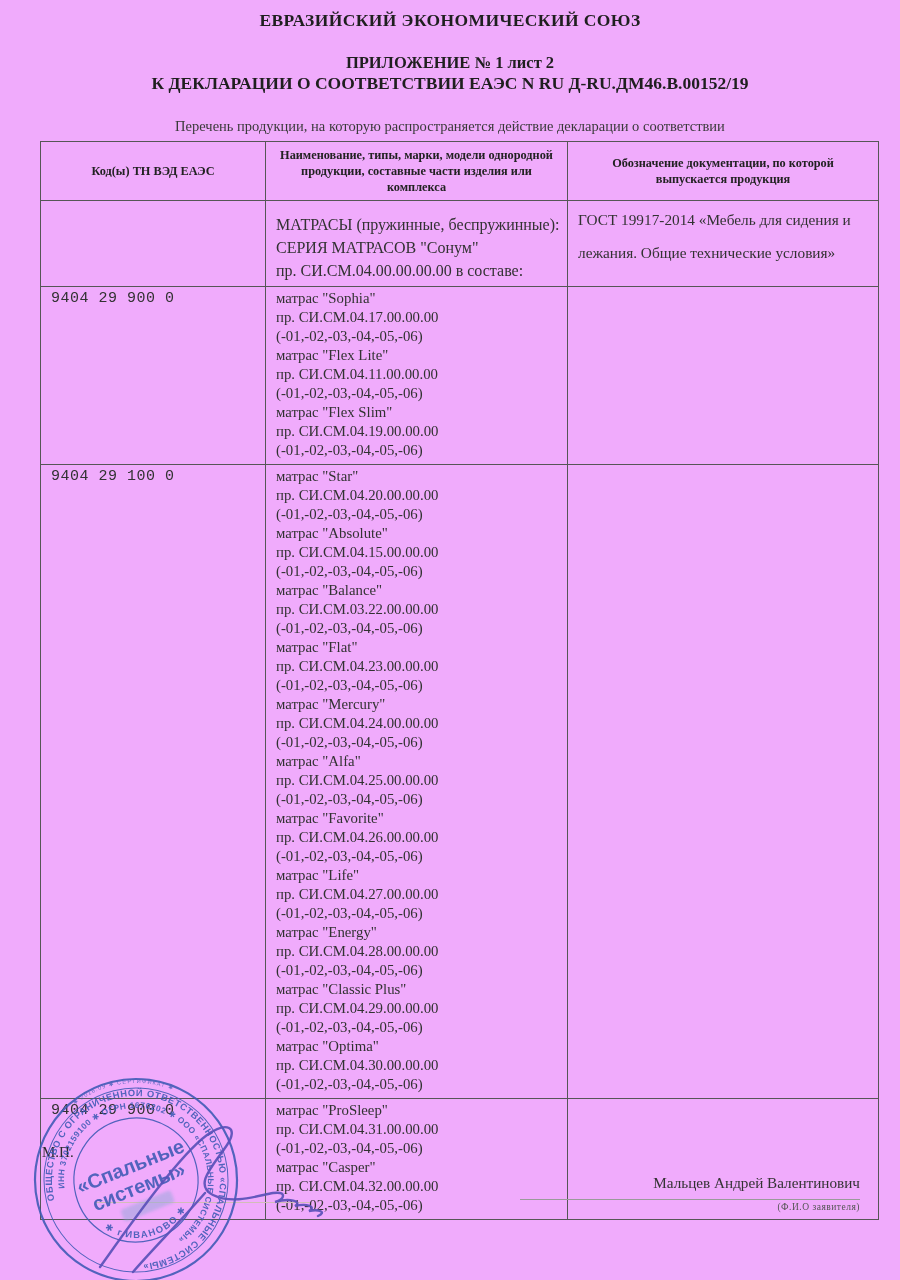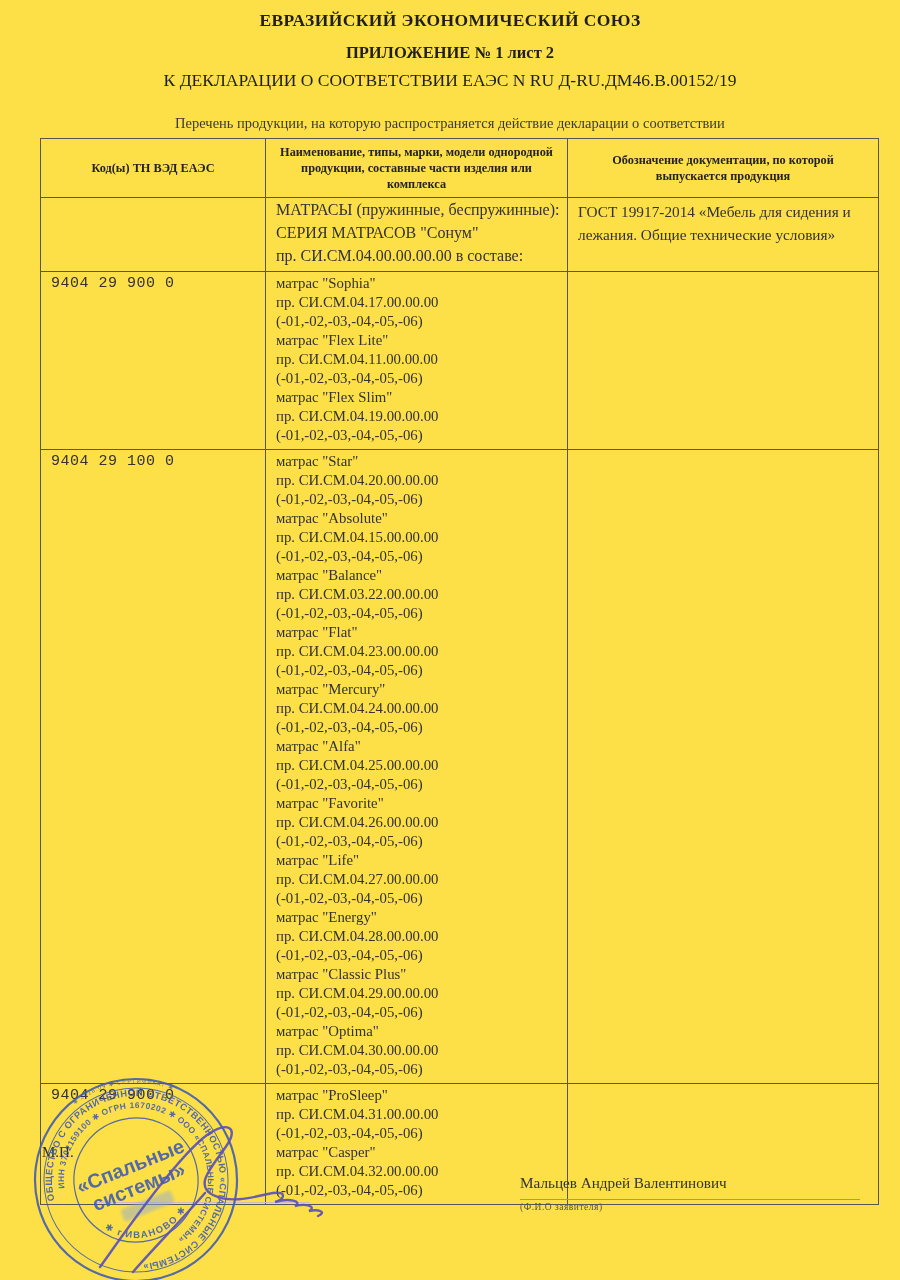--- a/index.html
+++ b/index.html
@@ -1,50 +1,50 @@
 <!DOCTYPE html>
 <html style="--ink: #3d5ab5; --sig: #5a50b8;"><head>
 <meta charset="utf-8">
 <style>
   :root{ --ink:#3d5ab5; --sig:#5a50b8; }
   html,body{ margin:0; padding:0; background:#888; }
   .page{
     position:relative; width:900px; height:1280px; margin:0 auto;
-    background:#fde047; overflow:hidden;
+    background:#f0abfc; overflow:hidden;
     font-family:"Liberation Serif","DejaVu Serif",serif; color:#323232;
   }
   
   .doc-header{ padding-top:10px; text-align:center; }
   .t1{ font-size:17.5px; font-weight:bold; letter-spacing:.4px; color:#1f1f1f; }
-  .t2{ font-size:16.5px; font-weight:bold; margin-top:12px; color:#1f1f1f; }
-  .t3{ font-size:17.5px; font-weight:normal; margin-top:7px; color:#1f1f1f; }
+  .t2{ font-size:16.5px; font-weight:bold; margin-top:22px; color:#1f1f1f; }
+  .t3{ font-size:17.5px; font-weight:bold; color:#1f1f1f; }
   .subtitle{ margin-top:24px; text-align:center; font-size:14.5px; color:#3a3a3a; }
   
   table.products{
     border-collapse:collapse; table-layout:fixed;
     margin:6px 0 0 40px; width:838px;
   }
   .products th, .products td{ border:1px solid #565656; }
   .products col.c-code{ width:225px; }
   .products col.c-prod{ width:302px; }
   .products col.c-doc{ width:311px; }
   .products th{
     font-size:12.3px; line-height:16px; font-weight:bold; color:#222;
     text-align:center; vertical-align:middle; padding:5px 8px; height:40px;
   }
   .products td{ vertical-align:top; padding:2px 6px 4px 10px; }
   .code-cell{ font-size:15px; line-height:19px; padding-top:4px; letter-spacing:.5px;font-family:Liberation Mono, monospace; }
   .products-cell{ font-size:14.8px; line-height:19px; }
-  .doc-cell{ font-size:15.3px; line-height:23px; padding-top:4px; }
-  tr.row-0 .products-cell{ font-size:16px; line-height:23px; padding-top:0; }
+  .doc-cell{ font-size:15.3px; line-height:33px; padding-top:4px; }
+  tr.row-0 .products-cell{ font-size:16px; line-height:23px; padding-top:12px; }
   
   .mp-label{ position:absolute; left:42px; top:1144px; font-size:15px; color:#2c2c2c; }
   .under-stamp-line{ position:absolute; left:95px; top:1202px; width:215px; height:1px;
     background:#d2bcb8; }
-  .applicant{ position:absolute; left:520px; top:1174px; width:340px; text-align:left; }
+  .applicant{ position:absolute; left:520px; top:1174px; width:340px; text-align:right; }
   .applicant .name{ font-size:15.2px; color:#333; }
   .applicant .sig-line{ border:none; border-top:1px solid #9a9a9a; margin:7px 0 2px 0; }
   .applicant .caption{ font-size:9.5px; color:#555; letter-spacing:.5px; }
   
   .stamp{ position:absolute; left:28px; top:1072px; width:216px; height:216px;
     transform:rotate(-14deg); opacity:.88; }
   .stamp circle{ fill:none; stroke:var(--ink); }
   .stamp text{ fill:var(--ink); font-family:"Liberation Sans","DejaVu Sans",sans-serif; }
   .ring-tiny{ font-size:5.8px; letter-spacing:1px; opacity:.85; }
   .ring-main{ font-size:9.3px; font-weight:bold; letter-spacing:.6px; }

